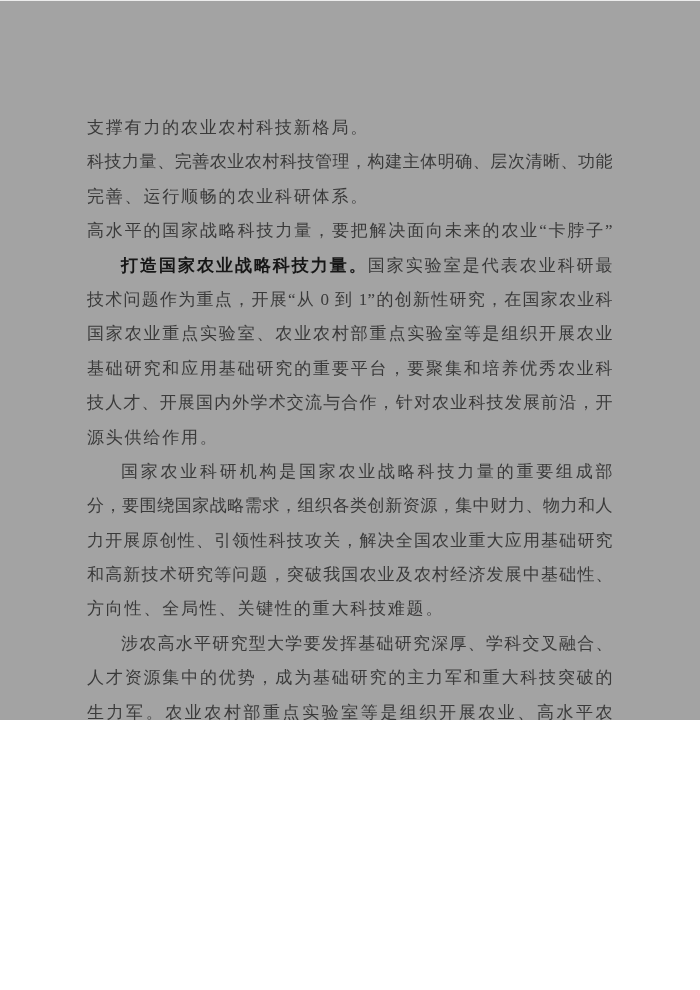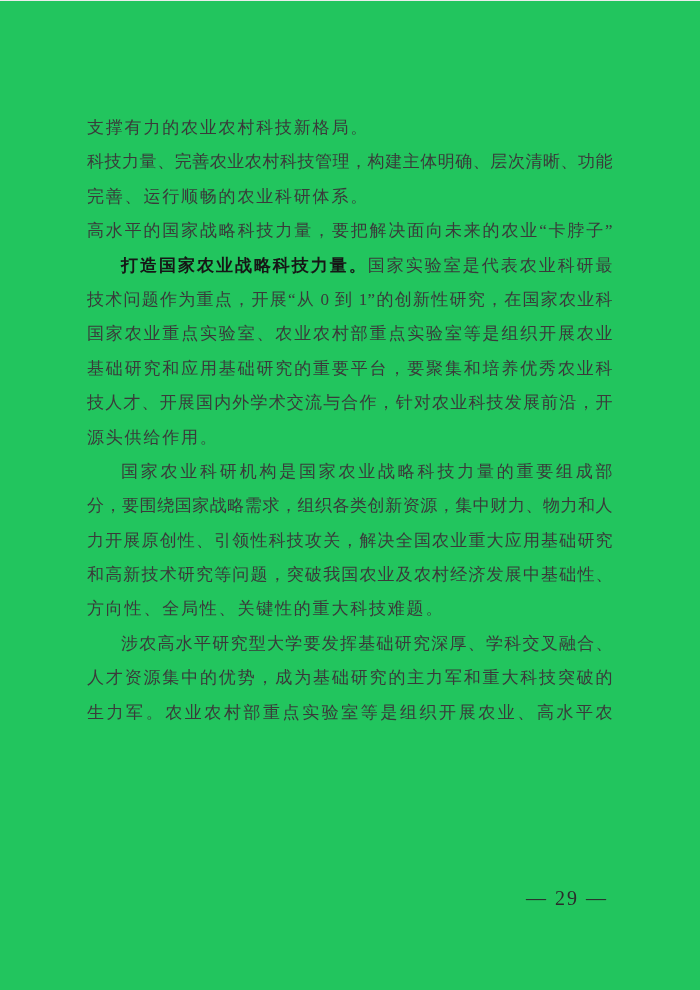--- a/index.html
+++ b/index.html
@@ -3,22 +3,22 @@
 <meta charset="utf-8">
 <style>
   html, body {
     margin: 0;
     padding: 0;
     background: #ffffff;
   }
   .page {
     position: relative;
     width: 700px;
-    height: 990px;
-    background: #22c55e;
+    height: 720px;
+    background: #a3a3a3;
     overflow: hidden;
     box-shadow: inset 0 1px 0 #ececec;
     font-family: "Liberation Serif", "DejaVu Serif", serif;
   }
   .content {
     position: absolute;
     left: 87px;
     top: 111px;
     width: 526px;
   }

